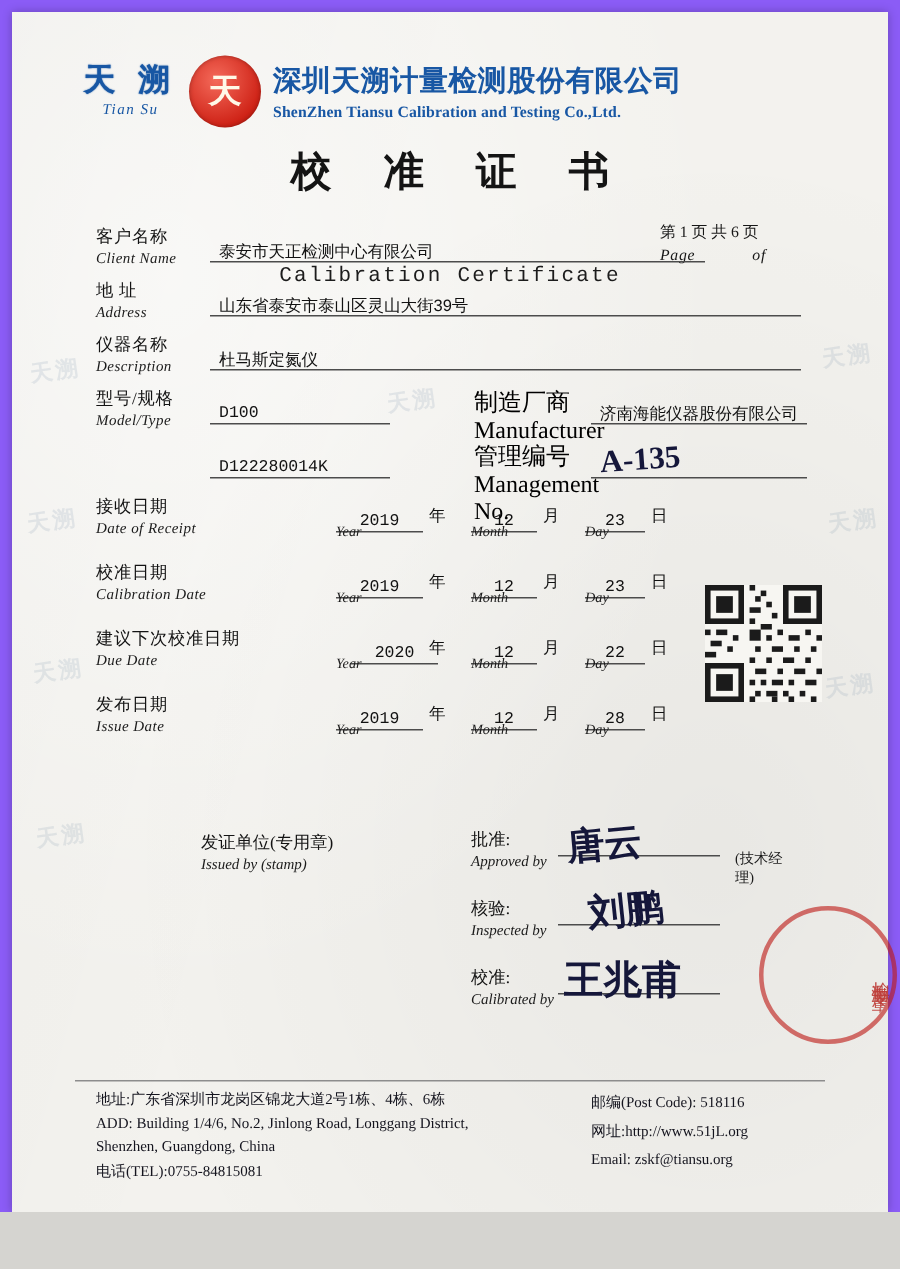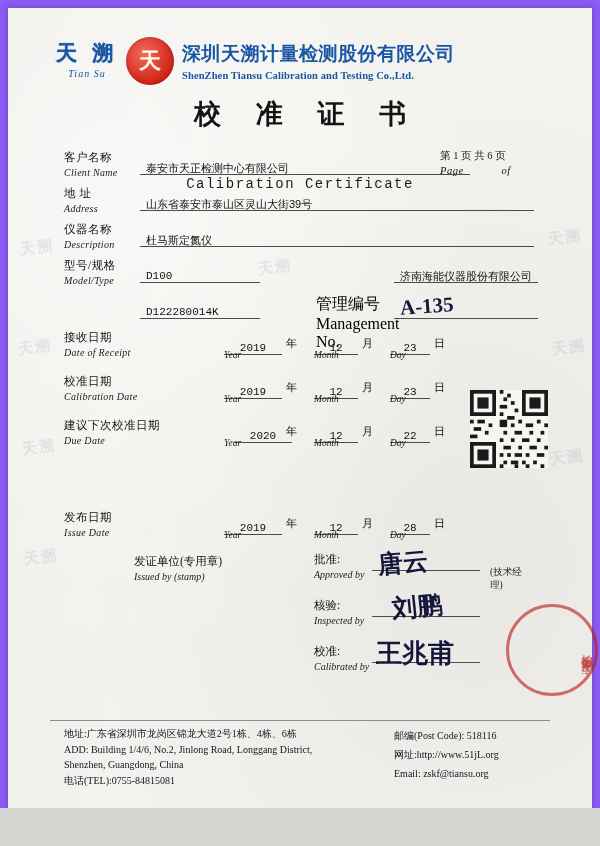--- a/index.html
+++ b/index.html
@@ -222,20 +222,24 @@
         </div>
         <div class="val cnv" style="width:394px;">杜马斯定氮仪</div>
       </div>
 
       <div class="row">
         <div class="lbl">
           <span class="cn">型号/规格</span>
           <span class="en">Model/Type</span>
         </div>
         <div class="val w-mid">D100</div>
+        <div class="lbl2">
+          <span class="cn">制造厂商</span>
+          <span class="en">Manufacturer</span>
+        </div>
         <div class="val val2 cnv" style="width:144px;">济南海能仪器股份有限公司</div>
       </div>
 
       <div class="row">
         <div class="val w-mid">D122280014K</div>
         <div class="lbl2">
           <span class="cn">管理编号</span>
           <span class="en">Management No.</span>
         </div>
         <div class="val val2" style="width:144px;">
@@ -284,21 +288,21 @@
         <div class="dunit" style="left:222px;">年</div>
         <div class="dsub" style="left:160px;">Year</div>
         <div class="dcell" style="left:250px; width:44px;">12</div>
         <div class="dunit" style="left:298px;">月</div>
         <div class="dsub" style="left:250px;">Month</div>
         <div class="dcell" style="left:326px; width:40px;">22</div>
         <div class="dunit" style="left:370px;">日</div>
         <div class="dsub" style="left:326px;">Day</div>
       </div>
 
-      <div class="daterow" style="height:44px;margin-top:48px;">
+      <div class="daterow" style="height:44px;">
         <div class="lbl">
           <span class="cn">发布日期</span>
           <span class="en">Issue Date</span>
         </div>
         <div class="dcell" style="left:160px;">2019</div>
         <div class="dunit" style="left:222px;">年</div>
         <div class="dsub" style="left:160px;">Year</div>
         <div class="dcell" style="left:250px; width:44px;">12</div>
         <div class="dunit" style="left:298px;">月</div>
         <div class="dsub" style="left:250px;">Month</div>

